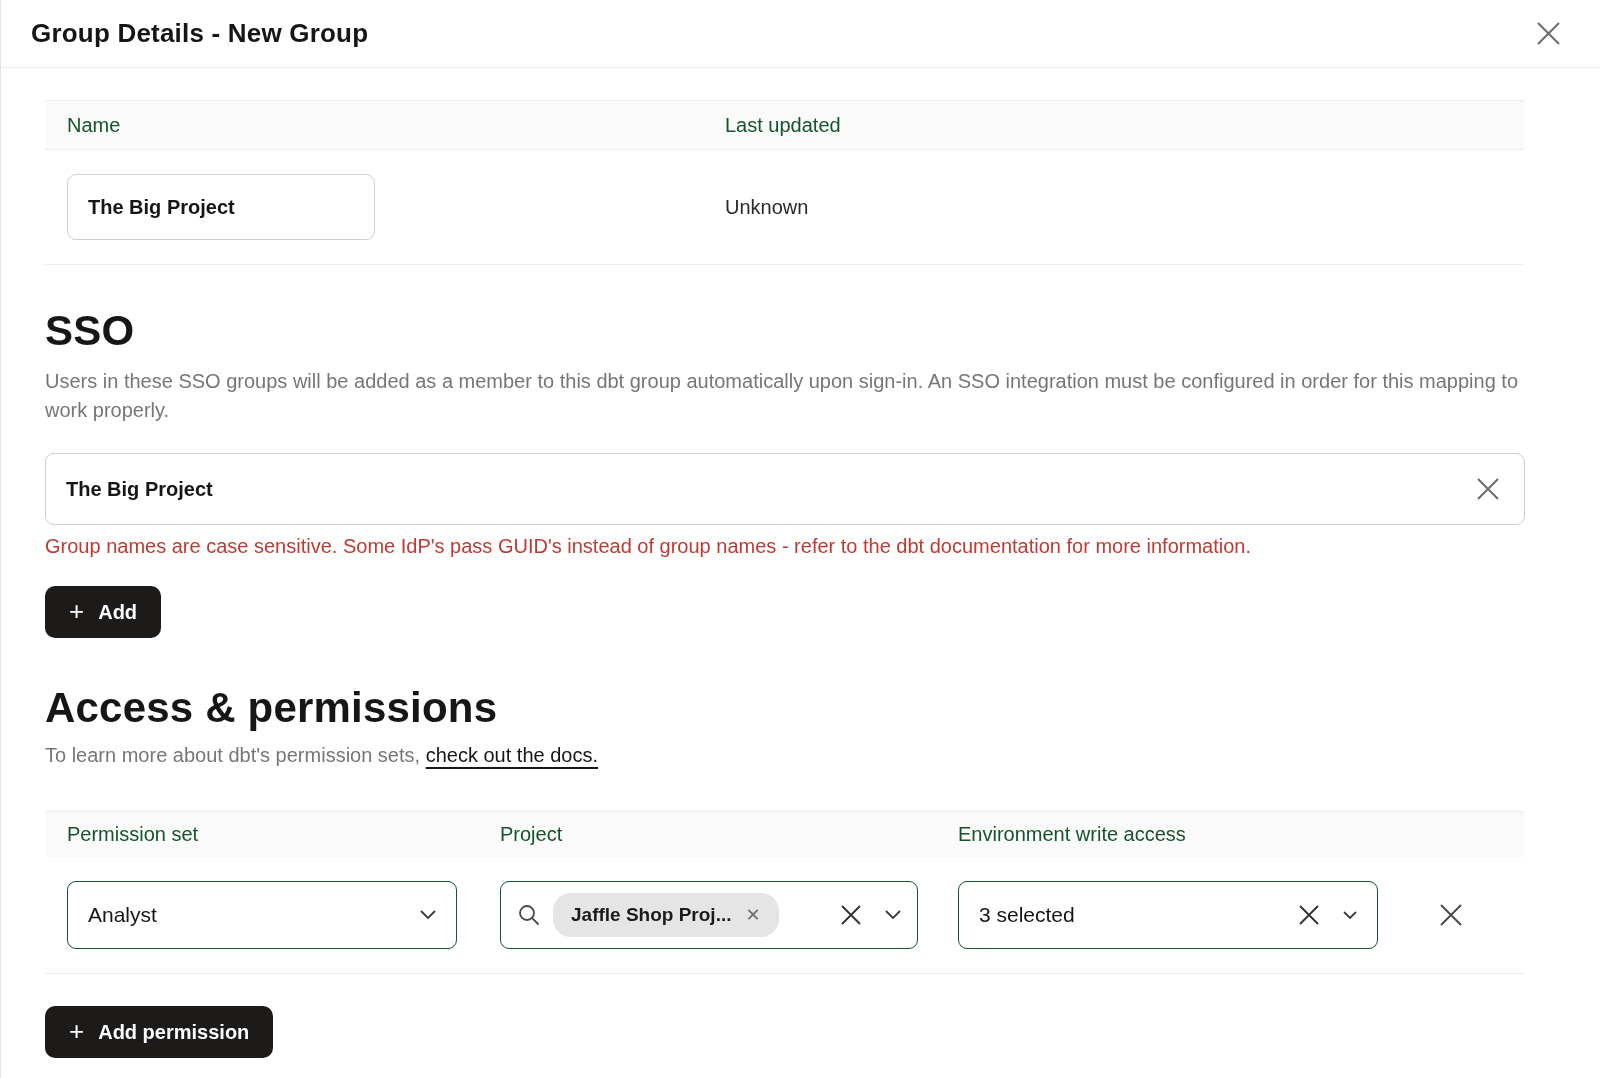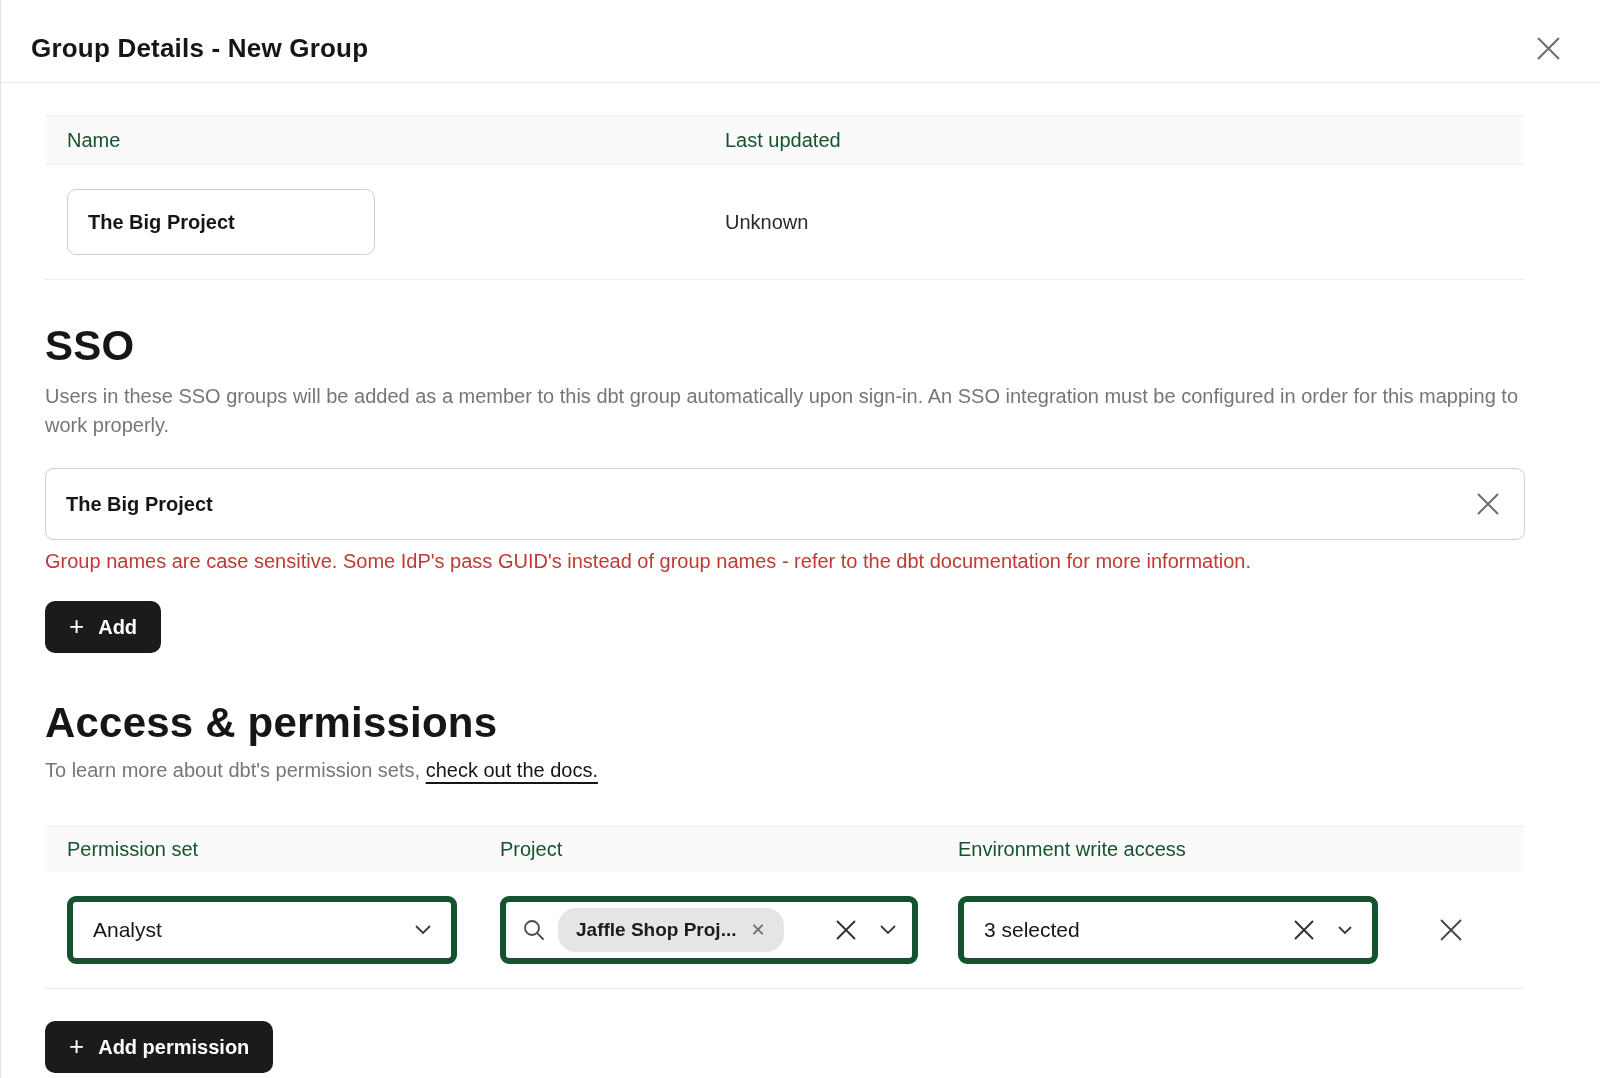--- a/index.html
+++ b/index.html
@@ -18,21 +18,20 @@
     position: relative;
   }
   
   .modal-header {
     height: 68px;
     display: flex;
     align-items: center;
     justify-content: space-between;
     padding: 0 34px 0 30px;
     border-bottom: 1px solid #e9e9e9;
-    margin-top: 15px;
   }
   .modal-title {
     font-size: 26px;
     font-weight: 700;
     color: #161616;
     letter-spacing: 0.2px;
   }
   .icon-btn {
     background: none;
     border: none;
@@ -168,21 +167,21 @@
   }
   .perm-table .tbody {
     display: grid;
     grid-template-columns: 433px 458px auto;
     padding: 24px 0 24px 22px;
     align-items: center;
     border-bottom: 1px solid #ededed;
   }
   .select-box {
     height: 68px;
-    border: 6px solid #14532d;
+    border: 1px solid #14532d;
     border-radius: 9px;
     background: #fff;
     display: flex;
     align-items: center;
     padding: 0 20px;
     cursor: pointer;
   }
   .select-value {
     font-size: 21px;
     font-weight: 500;

